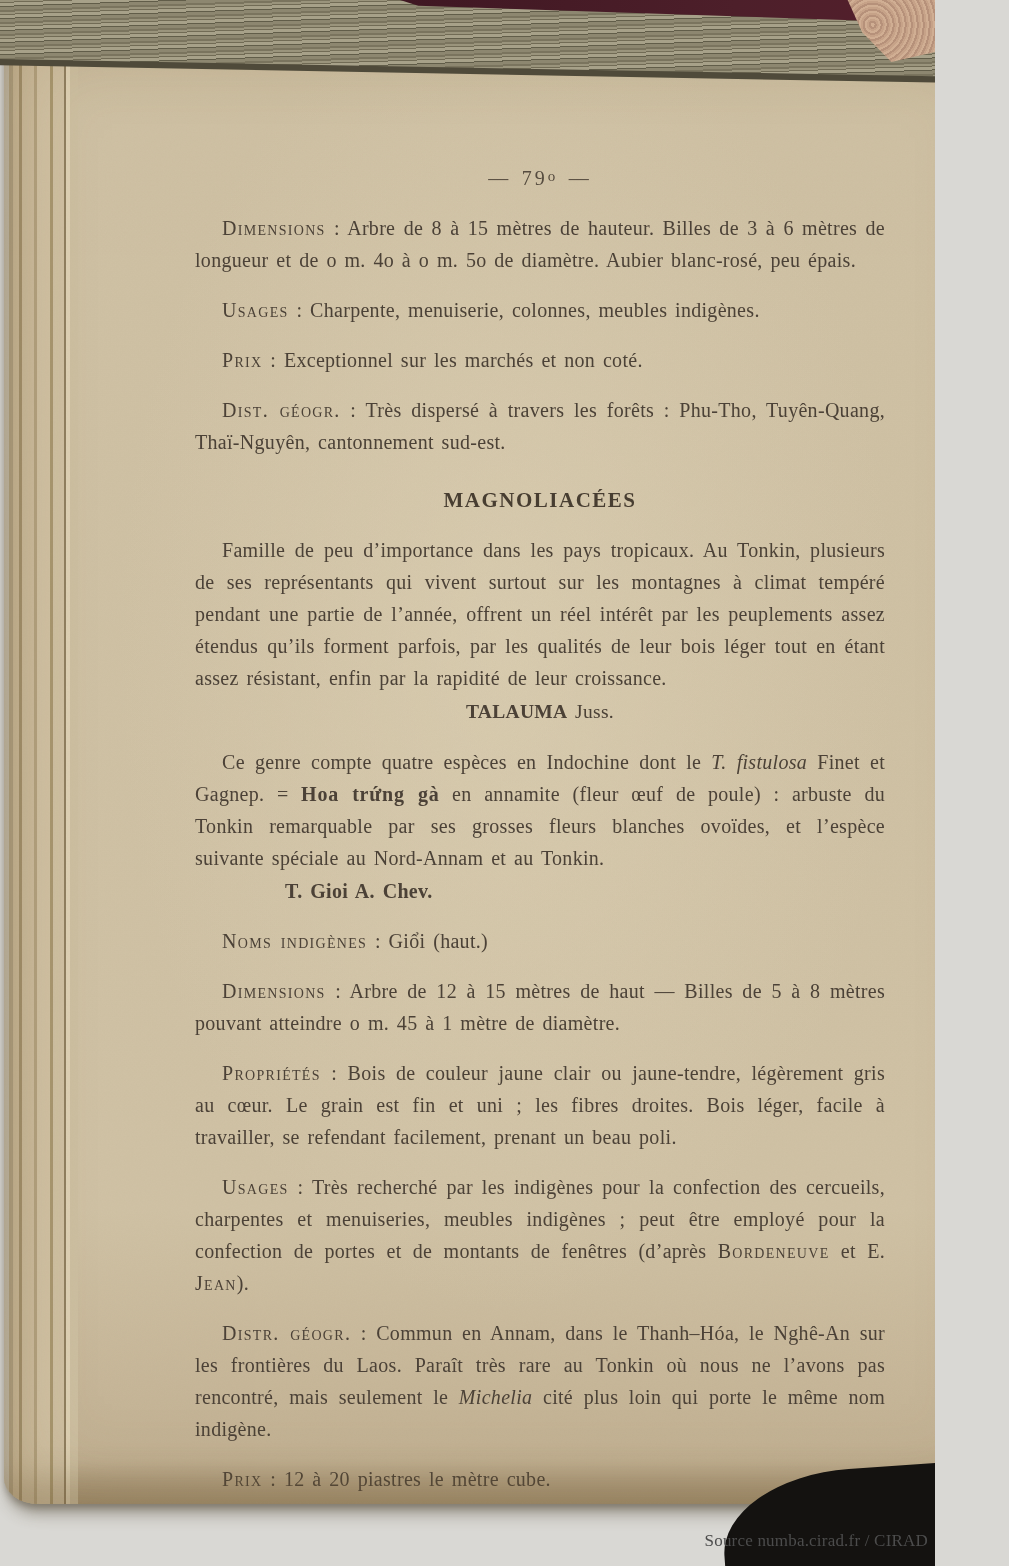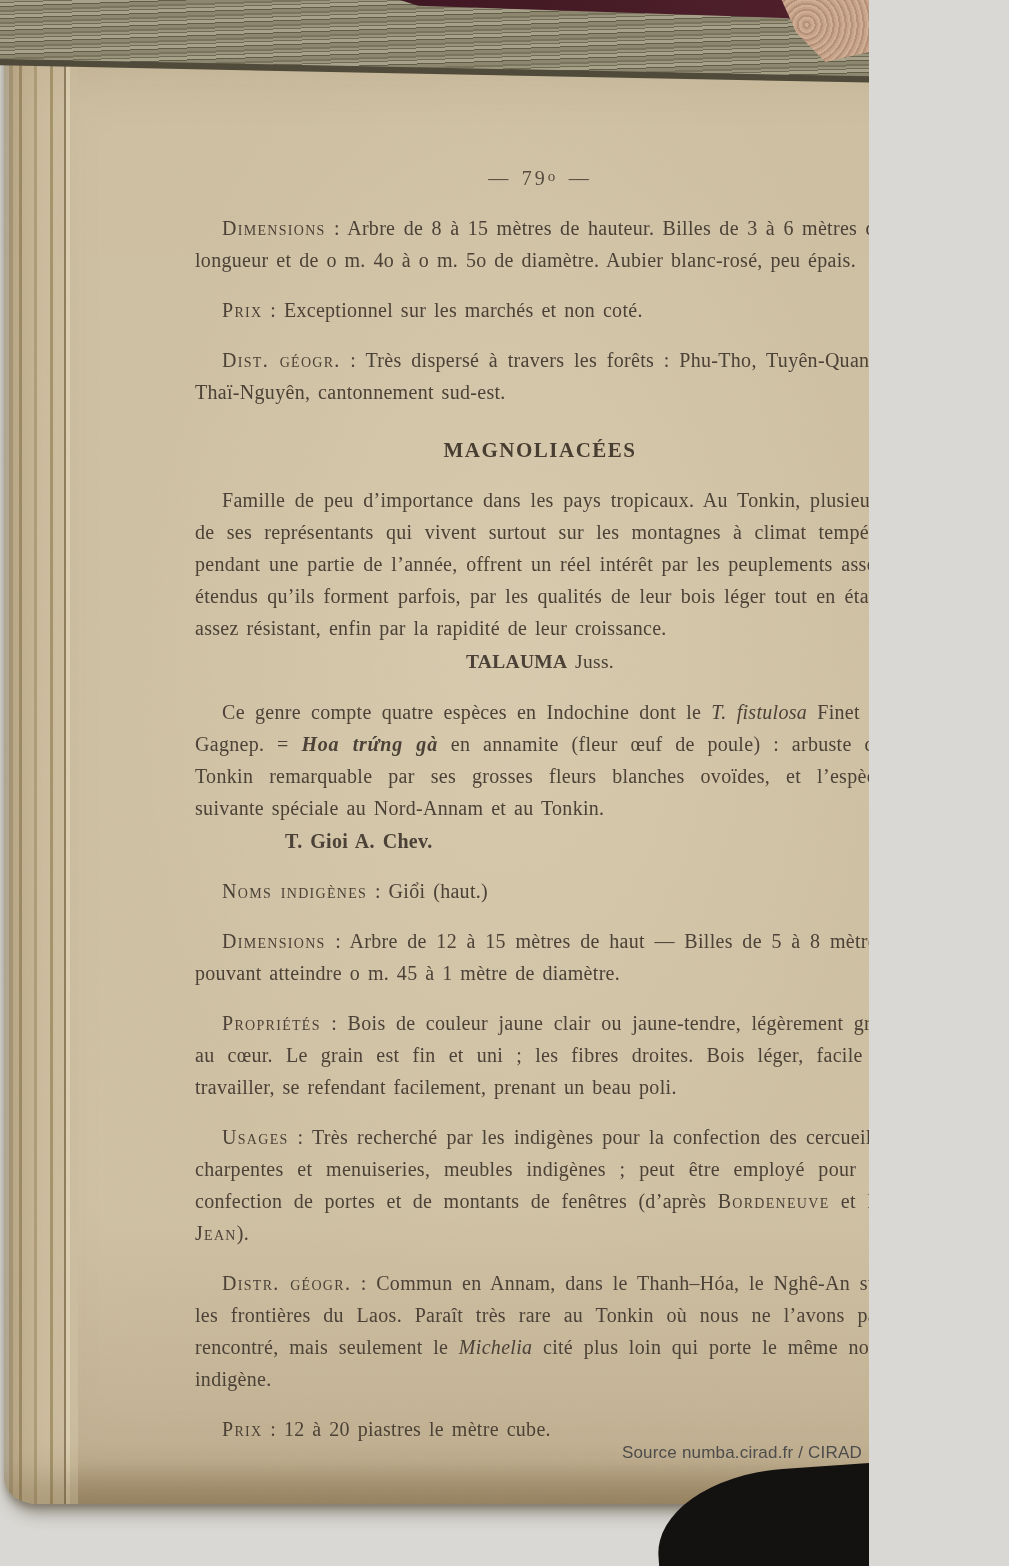--- a/index.html
+++ b/index.html
@@ -2,21 +2,21 @@
 <html><head>
 <meta charset="utf-8">
 <style>
   html,body{margin:0;padding:0;}
   body{
     width:1009px;height:1566px;
     background:#d9d8d4;
     font-family:"Liberation Serif", serif;
     overflow:hidden;
   }
-  .scan{position:relative;width:869px;height:1566px;overflow:hidden;}
+  .scan{position:relative;width:935px;height:1566px;overflow:hidden;}
 
   
   .page{
     position:absolute;left:4px;top:30px;width:1005px;height:1474px;
     background:
       radial-gradient(ellipse at 50% 42%, rgba(224,212,184,.55) 0%, rgba(224,212,184,0) 55%),
       linear-gradient(180deg,#c9ba9c 0%,#cfc1a4 6%,#d0c2a5 80%,#c3b294 97%,#ab9878 100%),
       #cec0a2;
     border-radius:8px 2px 110px 34px / 8px 2px 42px 26px;
     box-shadow:0 14px 16px -5px rgba(70,60,40,.45), 0 4px 6px rgba(70,60,40,.3);
@@ -57,21 +57,21 @@
   .pagenum .sup{vertical-align:4px;font-size:15px;}
   .h1{margin-top:26px;text-align:center;text-indent:0;font-weight:bold;font-size:21px;letter-spacing:1.5px;color:#463c30;}
   .h2{text-align:center;text-indent:0;font-size:19.5px;}
   .h3{margin-top:1px;text-indent:90px;font-size:20px;text-align:left;}
   .p-first{margin-top:12px;}
   .p-famille{margin-top:8px;}
   .p-cegenre{margin-top:12px;}
   .sc{font-variant:small-caps;letter-spacing:1.3px;}
   .i{font-style:italic;}
   .b{font-weight:bold;}
-  .bi{font-weight:bold;font-style:italic;letter-spacing:.8px;}
+  .bi{font-weight:bold;letter-spacing:.8px;}
 
   
   .top-shadow{
     position:absolute;left:0;top:0;width:100%;height:86px;z-index:2;
     background:#4f4a3a;
     clip-path:polygon(0 0,100% 0,100% 96%,0 76%);
   }
   .top-edges{
     position:absolute;left:0;top:0;width:100%;height:82px;z-index:3;
     background:repeating-linear-gradient(178deg,
@@ -98,35 +98,36 @@
   .n1{top:106px;} .n2{top:285px;} .n3{top:581px;} .n4{top:881px;} .n5{top:1178px;}
 
   
   .black-corner{
     position:absolute;right:-18px;bottom:-26px;width:230px;height:122px;z-index:6;
     background:#141210;
     border-top-left-radius:130px 78px;
     transform:rotate(-4deg);
   }
   .watermark{
-    position:absolute;top:1443px;right:7px;z-index:7;
-    font-family:Liberation Sans, sans-serif;
+    position:absolute;top:1531px;right:7px;z-index:7;
+    font-family:Liberation Serif, serif;
     font-size:17px;color:#4c4c4c;letter-spacing:.2px;
   }
 </style>
 </head>
 <body>
 
 <div class="scan">
 
   <div class="page">
     <div class="left-edges"></div>
     <div class="content">
         <div class="blk pagenum"><span>—  79</span><span class="sup">o</span><span>  —</span></div>
         <p class="blk para p-first"><span class="sc">Dimensions</span><span> : Arbre de 8 à 15 mètres de hauteur.  Billes de 3 à 6 mètres de longueur et de o m. 4o à o m. 5o de diamètre. Aubier blanc-rosé, peu épais.</span></p>
+        <p class="blk para"><span class="sc">Usages</span><span> : Charpente, menuiserie, colonnes, meubles indigènes.</span></p>
         <p class="blk para"><span class="sc">Prix</span><span> : Exceptionnel sur les marchés et non coté.</span></p>
         <p class="blk para"><span class="sc">Dist. géogr.</span><span> : Très dispersé à travers les forêts :  Phu-Tho, Tuyên-Quang, Thaï-Nguyên, cantonnement sud-est.</span></p>
         <div class="blk h1"><span>MAGNOLIACÉES</span></div>
         <p class="blk para p-famille"><span>Famille de peu d’importance dans les pays tropicaux. Au Tonkin, plusieurs de ses représentants qui vivent surtout sur les montagnes à climat tempéré pendant une partie de l’année, offrent un réel intérêt par les peuplements assez étendus qu’ils forment parfois, par les qualités de leur bois léger tout en étant assez résistant, enfin par la rapidité de leur croissance.</span></p>
         <div class="blk h2"><span class="b">TALAUMA</span><span> Juss.</span></div>
         <p class="blk para p-cegenre"><span>Ce genre compte quatre espèces en Indochine dont le </span><span class="i">T. fistulosa</span><span> Finet et Gagnep. = </span><span class="bi">Hoa trứng gà</span><span> en annamite (fleur œuf de poule) : arbuste du Tonkin remarquable par ses grosses fleurs blanches ovoïdes, et l’espèce suivante spéciale au Nord-Annam et au Tonkin.</span></p>
         <div class="blk h3"><span class="b">T. Gioi A.  Chev.</span></div>
         <p class="blk para"><span class="sc">Noms indigènes</span><span> : Giổi (haut.)</span></p>
         <p class="blk para"><span class="sc">Dimensions</span><span> : Arbre de 12 à 15 mètres de haut — Billes de 5 à 8 mètres pouvant atteindre o m. 45 à 1 mètre de diamètre.</span></p>
         <p class="blk para"><span class="sc">Propriétés</span><span> : Bois de couleur jaune clair ou jaune-tendre, légèrement gris au cœur. Le grain est fin et uni ; les fibres droites. Bois léger, facile à travailler, se refendant facilement, prenant un beau poli.</span></p>

